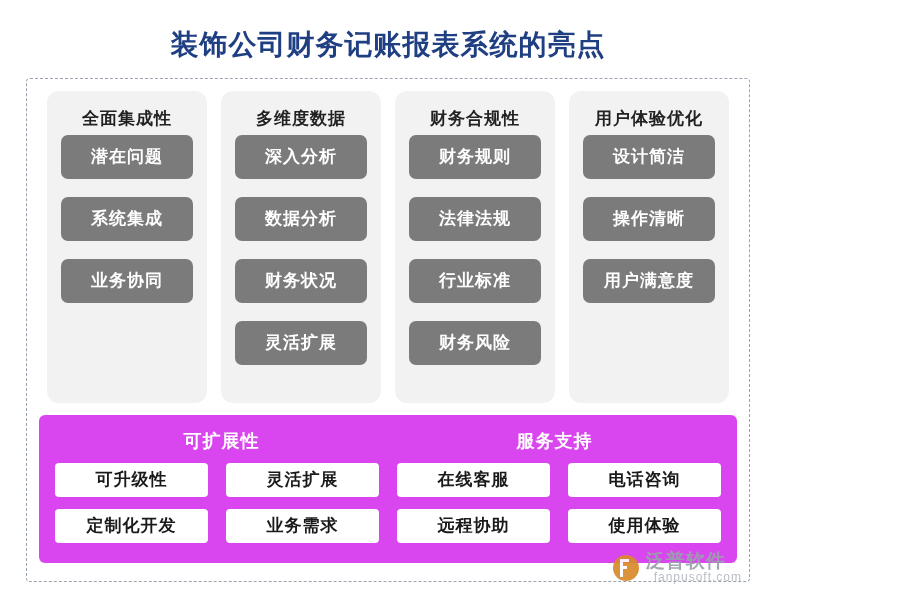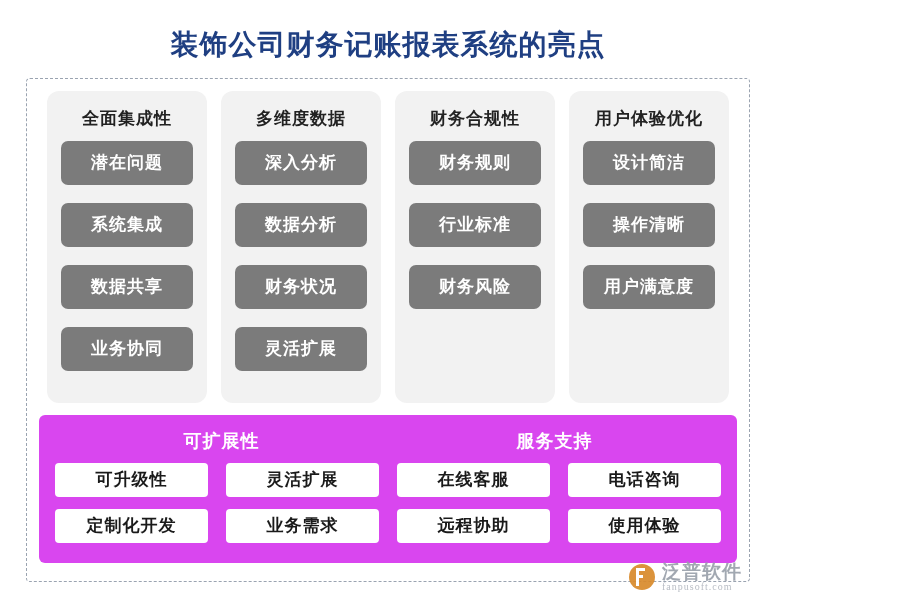--- a/index.html
+++ b/index.html
@@ -58,21 +58,21 @@
     box-sizing: border-box;
     display: flex;
     flex-direction: column;
   }
   .col-title {
     text-align: center;
     font-size: 17px;
     font-weight: bold;
     color: #222222;
     font-family: "Liberation Serif", serif;
-    margin-bottom: 11px;
+    margin-bottom: 5px;
     margin-top: 4px;
     letter-spacing: 1px;
   }
   .chip {
     background: #7b7b7b;
     color: #ffffff;
     border-radius: 7px;
     text-align: center;
     font-size: 17px;
     font-weight: bold;
@@ -125,21 +125,21 @@
     font-weight: bold;
     font-family: Liberation Sans, sans-serif;
     letter-spacing: 1px;
     height: 34px;
     line-height: 34px;
     box-sizing: border-box;
   }
   .watermark {
     position: absolute;
     right: 34px;
-    bottom: 8px;
+    bottom: 16px;
     display: flex;
     align-items: center;
     gap: 7px;
     opacity: 0.92;
   }
   .wm-logo {
     width: 26px;
     height: 26px;
     border-radius: 50%;
     background: #d98a2b;
@@ -172,56 +172,57 @@
     line-height: 1.05;
   }
   .wm-cn {
     font-size: 19px;
     font-weight: bold;
     color: #9aa1ab;
     font-family: "Liberation Serif", serif;
     letter-spacing: 1px;
   }
   .wm-en {
-    font-size: 10px;
+    font-size: 12px;
     color: #b3b8c0;
     letter-spacing: 1px;
-    font-family: Liberation Serif, serif;
+    font-family: Liberation Sans, sans-serif;
+    margin-left: 8px;
   }
 </style>
 </head>
 <body>
 
 <div class="page">
 
   <div class="title">装饰公司财务记账报表系统的亮点</div>
 
   <div class="outer-dashed">
 
     <div class="columns">
 
       <div class="column">
         <div class="col-title">全面集成性</div>
         <div class="chip">潜在问题</div>
         <div class="chip">系统集成</div>
-        <div class="chip">数据共享</div>
         <div class="chip">业务协同</div>
       </div>
 
       <div class="column">
         <div class="col-title">多维度数据</div>
         <div class="chip">深入分析</div>
         <div class="chip">数据分析</div>
         <div class="chip">财务状况</div>
         <div class="chip">灵活扩展</div>
       </div>
 
       <div class="column">
         <div class="col-title">财务合规性</div>
         <div class="chip">财务规则</div>
+        <div class="chip">法律法规</div>
         <div class="chip">行业标准</div>
         <div class="chip">财务风险</div>
       </div>
 
       <div class="column">
         <div class="col-title">用户体验优化</div>
         <div class="chip">设计简洁</div>
         <div class="chip">操作清晰</div>
         <div class="chip">用户满意度</div>
       </div>

